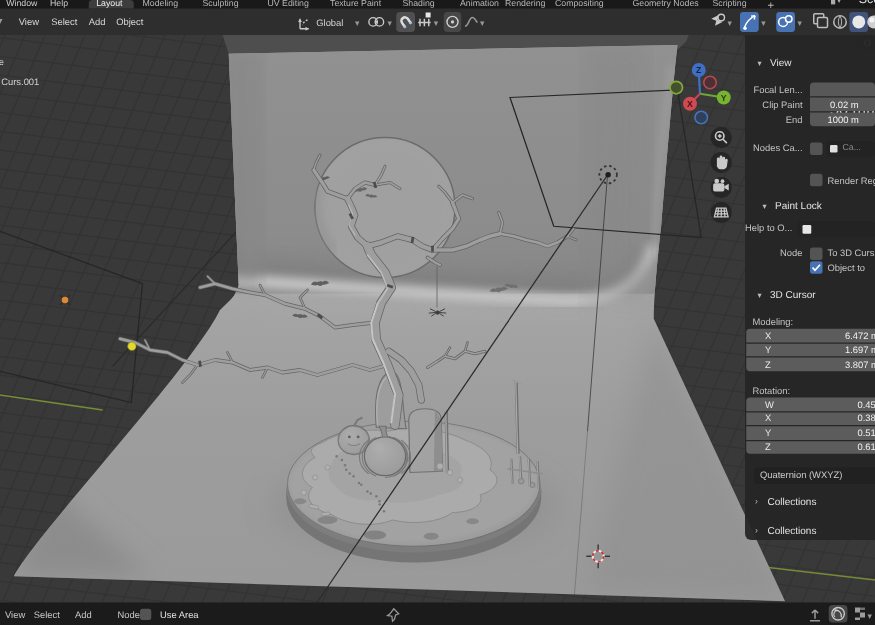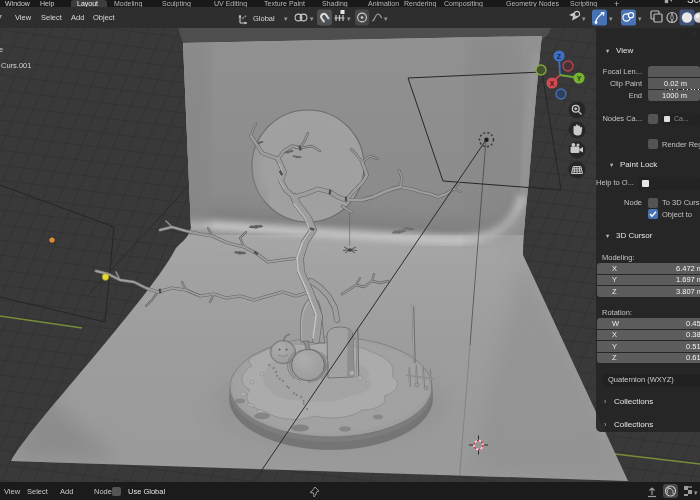--- a/index.html
+++ b/index.html
@@ -637,21 +637,21 @@
   <div class="t" style="left:8px;top:392.5px;font-size:7px;color:#bbb">›</div>
   <div class="t" style="left:18px;top:392px;font-size:8px;color:#e4e4e4">Collections</div>
 </div>
 
 <div style="position:absolute;left:0;top:482px;width:700px;height:18px;background:#1b1b1b;overflow:hidden">
   <div class="t" style="left:4px;top:5px;font-size:7.5px;color:#c9c9c9">View</div>
   <div class="t" style="left:27px;top:5px;font-size:7.5px;color:#c9c9c9">Select</div>
   <div class="t" style="left:60px;top:5px;font-size:7.5px;color:#c9c9c9">Add</div>
   <div class="t" style="left:94px;top:5px;font-size:7.5px;color:#c9c9c9">Node</div>
   <div style="position:absolute;left:112px;top:5px;width:9px;height:9px;background:#545454;border-radius:2px"></div>
-  <div class="t" style="left:128px;top:5px;font-size:7.5px;color:#e2e2e2">Use Global</div>
+  <div class="t" style="left:128px;top:5px;font-size:7.5px;color:#e2e2e2">Use Area</div>
   <svg width="14" height="14" style="position:absolute;left:308px;top:3px">
     <path d="M7,2 L11,6 L8.5,7 L7.5,10.5 L6,12 L5.5,8 L2,7.5 L4,6 Z" fill="none" stroke="#9a9a9a" stroke-width="1"></path>
   </svg>
   <svg width="56" height="18" viewBox="0 0 56 18" style="position:absolute;left:644px;top:0">
     <g stroke="#9b9b9b" stroke-width="1.2" fill="none">
       <path d="M8,13 L8,6 M8,6 l-2.5,2.5 M8,6 l2.5,2.5"></path>
           <path d="M4,14.5 L12,14.5"></path>
     </g>
     <rect x="19" y="2" width="15" height="14" rx="3" fill="#474747"></rect>
     <circle cx="26.5" cy="9" r="5" fill="none" stroke="#c9c9c9" stroke-width="1.1"></circle>

